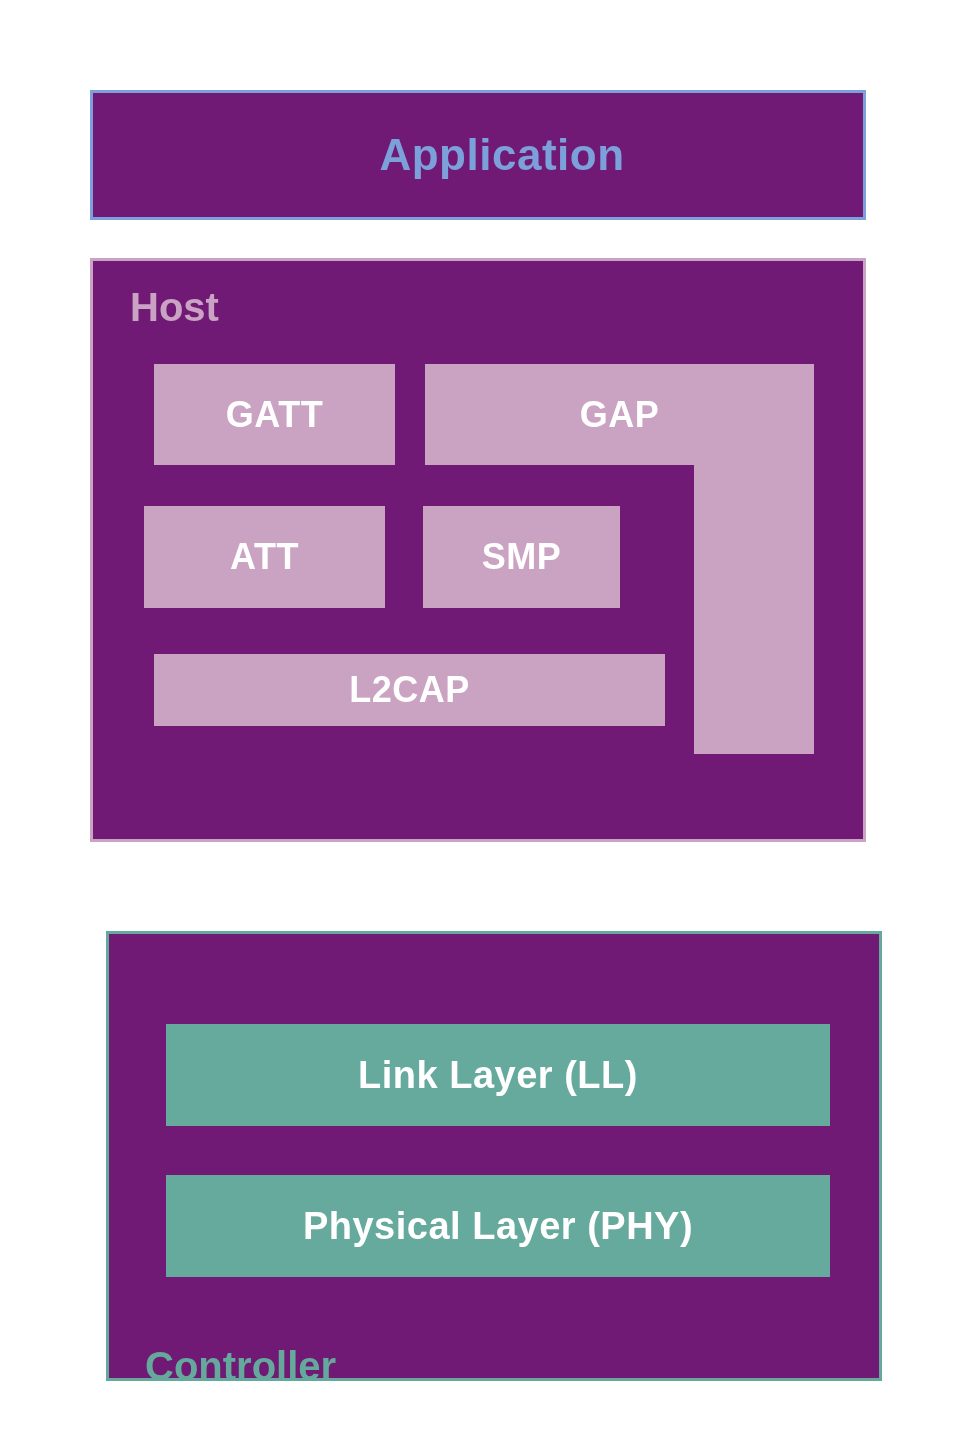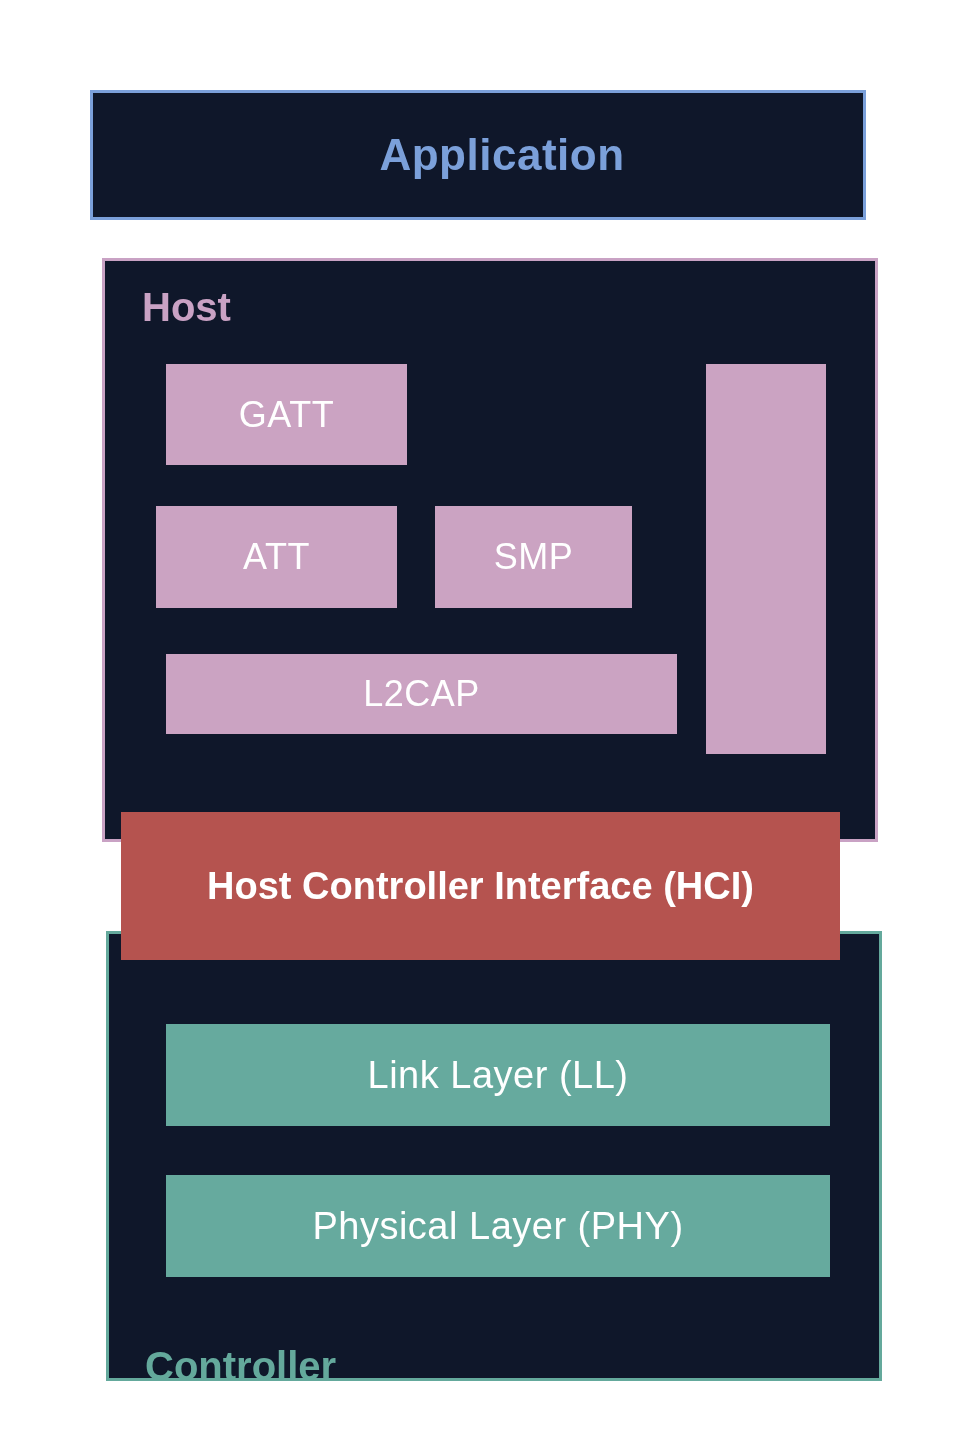--- a/index.html
+++ b/index.html
@@ -7,60 +7,59 @@
   body { font-family: "Liberation Sans", "DejaVu Sans", sans-serif; }
 
   .canvas {
     position: relative;
     width: 960px;
     height: 1443px;
     background: #ffffff;
     overflow: hidden;
   }
 
-  .outline-box { position: absolute; background: #0f172a; padding-left: 48px; }
+  .outline-box { position: absolute; background: #701a75; padding-left: 48px; }
 
   .app-box {
     left: 90px; top: 90px; width: 776px; height: 130px;
     border: 3px solid var(--application-accent);
     display: flex; align-items: center; justify-content: center;
     z-index: 1;
   }
   .app-label {
     color: var(--application-accent);
     font-size: 44px; font-weight: bold; letter-spacing: 0.5px;
   }
 
   .host-box {
     left: 90px; top: 258px; width: 776px; height: 584px;
     border: 3px solid var(--host-accent);
     z-index: 1;
-    margin-left: 12px;
   }
   .host-label {
     position: absolute; left: 37px; top: 24px;
     color: var(--host-accent);
     font-size: 40px; font-weight: bold;
   }
 
   .block {
     position: absolute;
     display: flex; align-items: center; justify-content: center;
     color: var(--block-text);
-    font-size: 36px; font-weight: normal;
+    font-size: 36px; font-weight: bold;
     letter-spacing: 0.5px;
   }
   .host-block { background: var(--host-block-fill); }
 
   .gatt-block { left: 61px;  top: 103px; width: 241px; height: 101px; }
   .gap-block  { left: 332px; top: 103px; width: 389px; height: 101px; }
   .gap-ext    { left: 601px; top: 103px; width: 120px; height: 390px; }
   .att-block  { left: 51px;  top: 245px; width: 241px; height: 102px; }
   .smp-block  { left: 330px; top: 245px; width: 197px; height: 102px; }
-  .l2cap-block{ left: 61px;  top: 393px; width: 511px; height: 80px; }
+  .l2cap-block{ left: 61px;  top: 393px; width: 511px; height: 72px; }
 
   .hci-box {
     position: absolute;
     left: 121px; top: 812px; width: 719px; height: 148px;
     background: var(--hci-fill);
     display: flex; align-items: center; justify-content: center;
     z-index: 5;
   }
   .hci-label {
     color: var(--block-text);
@@ -89,28 +88,26 @@
 
   <div class="outline-box app-box">
     <span class="app-label">Application</span>
   </div>
 
   <div class="outline-box host-box">
     <span class="host-label">Host</span>
 
     <div class="block host-block gap-ext"></div>
     <div class="block host-block gatt-block">GATT</div>
+    <div class="block host-block gap-block">GAP</div>
     <div class="block host-block att-block">ATT</div>
     <div class="block host-block smp-block">SMP</div>
     <div class="block host-block l2cap-block">L2CAP</div>
   </div>
 
-  <div class="hci-box">
-    <span class="hci-label">Host Controller Interface (HCI)</span>
-  </div>
 
   <div class="outline-box controller-box">
     <div class="block controller-block ll-block">Link Layer (LL)</div>
     <div class="block controller-block phy-block">Physical Layer (PHY)</div>
     <span class="controller-label">Controller</span>
   </div>
 
 </div>
 
 </body></html>

